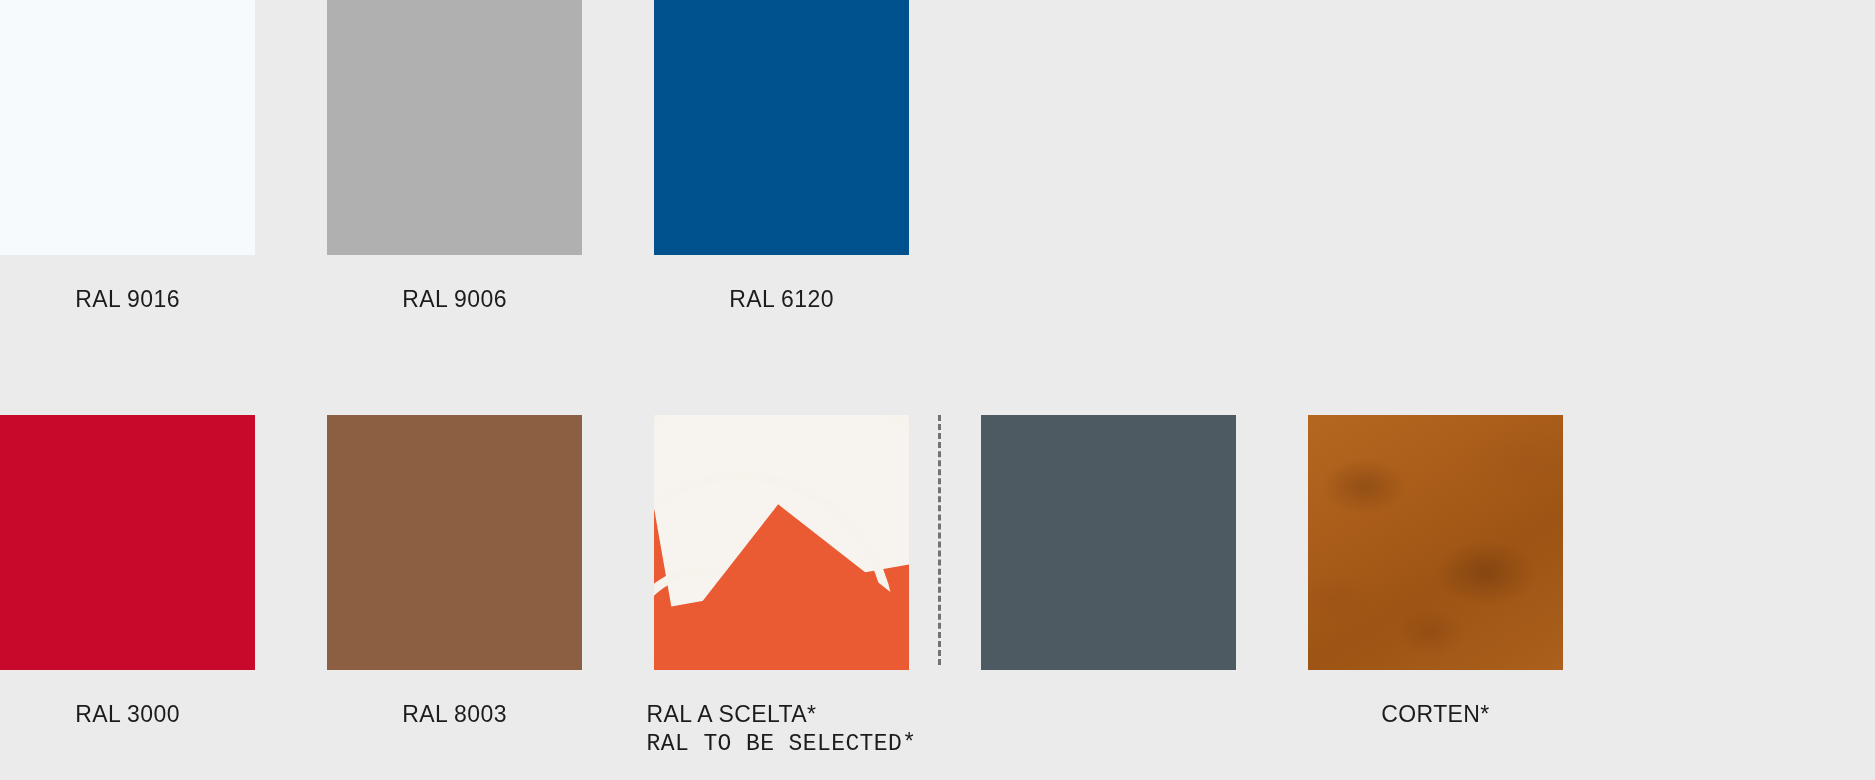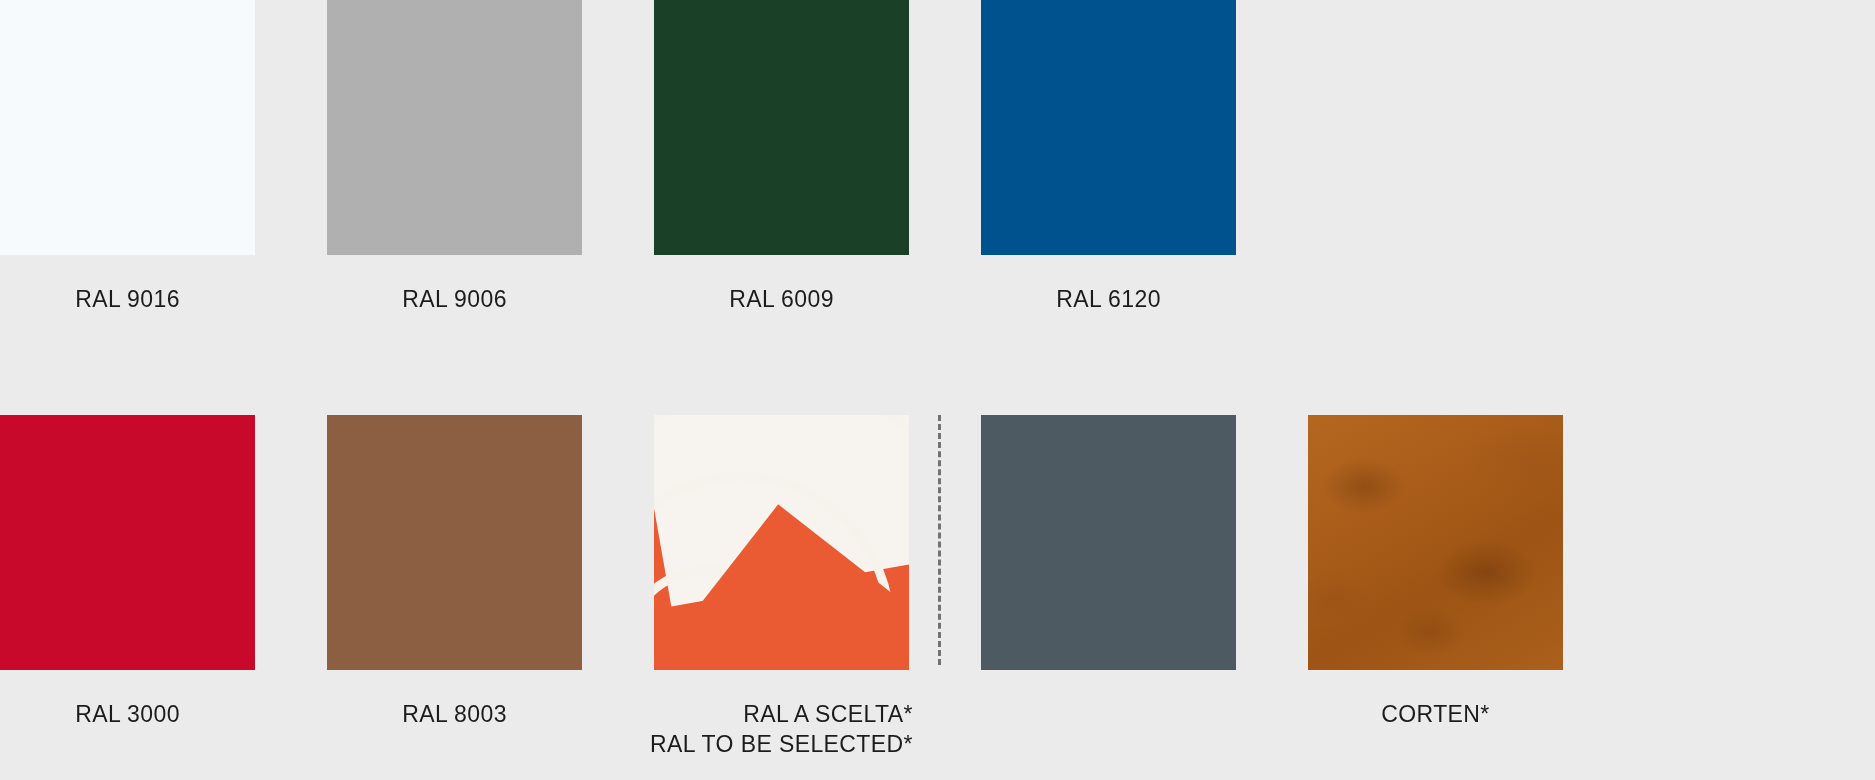--- a/index.html
+++ b/index.html
@@ -53,26 +53,26 @@
     position: relative;
   }
 
   .swatch-solid { background: #cccccc; }
 
   .label {
     margin-top: 29px;
     font-size: 23px;
     letter-spacing: 0.4px;
     color: #1c1c1c;
-    text-align: right;
+    text-align: left;
     line-height: 1.32;
     white-space: nowrap;
     font-family: "Liberation Sans", sans-serif;
   }
-  .label .line2 { display: block; }
+  .label .line2 { display: block; font-family: Liberation Mono, monospace; }
 
   
   .swatch-corten {
     background:
       radial-gradient(ellipse 60px 40px at 22% 28%, rgba(90,40,8,0.30), rgba(90,40,8,0) 70%),
       radial-gradient(ellipse 70px 45px at 70% 62%, rgba(70,30,5,0.28), rgba(70,30,5,0) 72%),
       radial-gradient(ellipse 50px 35px at 48% 85%, rgba(120,58,14,0.30), rgba(120,58,14,0) 70%),
       radial-gradient(ellipse 90px 50px at 85% 18%, rgba(150,80,25,0.25), rgba(150,80,25,0) 70%),
       radial-gradient(ellipse 55px 38px at 10% 72%, rgba(140,70,20,0.22), rgba(140,70,20,0) 70%),
       linear-gradient(150deg, #b4671f 0%, #a85c19 38%, #9d5414 62%, #ab601c 100%);
@@ -136,24 +136,20 @@
 <div class="board">
 
   <div class="row row-top" id="row-top">
       <div class="cell">
         <div class="swatch swatch-solid" style="background: rgb(247, 250, 252);"></div>
         <div class="label"><span>RAL 9016</span></div>
       </div>
       <div class="cell">
         <div class="swatch swatch-solid" style="background: rgb(176, 176, 176);"></div>
         <div class="label"><span>RAL 9006</span></div>
-      </div>
-      <div class="cell">
-        <div class="swatch swatch-solid" style="background: rgb(26, 64, 39);"></div>
-        <div class="label"><span>RAL 6009</span></div>
       </div>
       <div class="cell">
         <div class="swatch swatch-solid" style="background: rgb(0, 82, 143);"></div>
         <div class="label"><span>RAL 6120</span></div>
       </div>
     </div>
 
   <div class="row row-bottom" id="row-bottom">
       <div class="cell">
         <div class="swatch swatch-solid" style="background: rgb(200, 9, 44);"></div>

